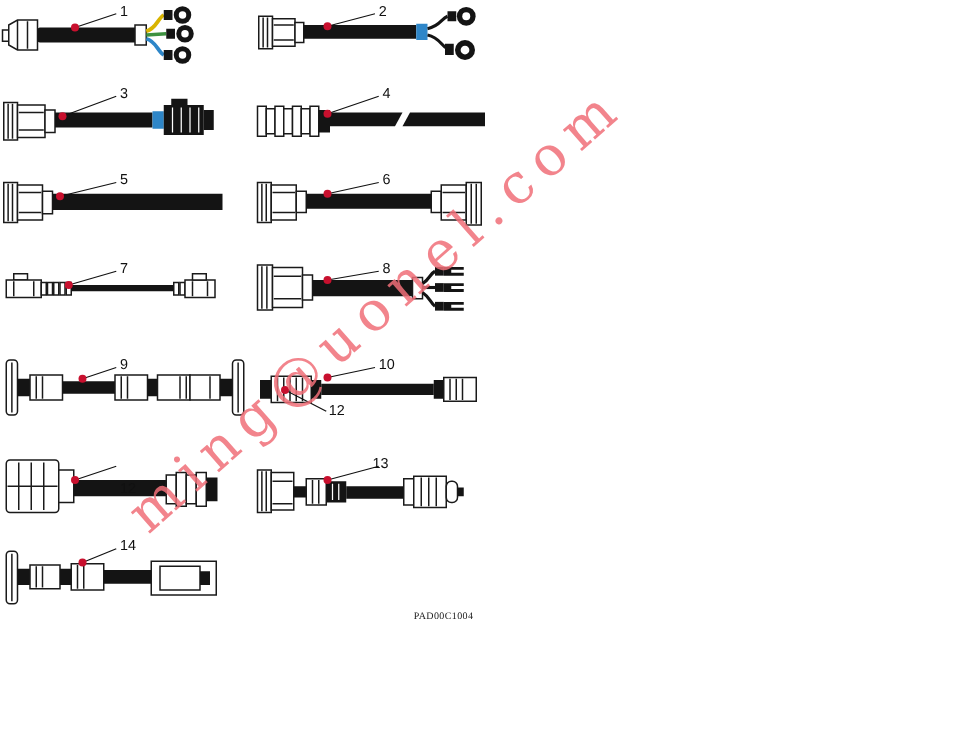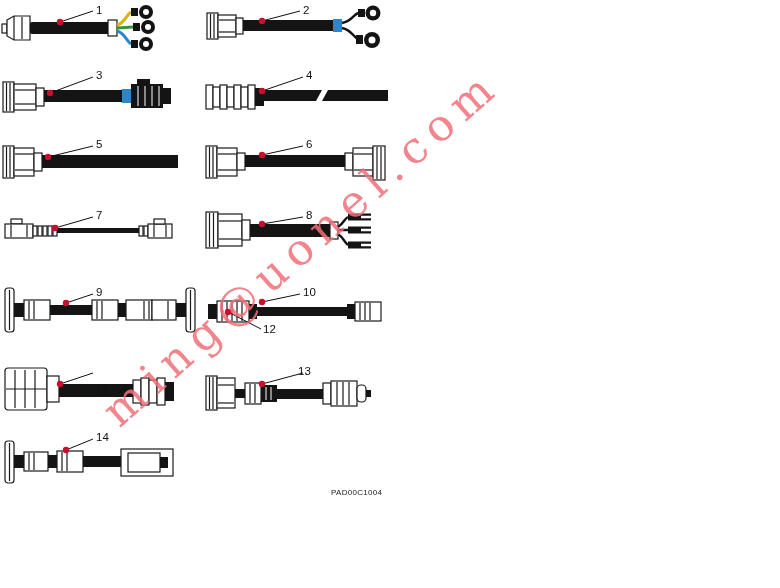--- a/index.html
+++ b/index.html
@@ -13,21 +13,21 @@
     font-family:"Liberation Sans",sans-serif;user-select:none;
   }
   .watermark{
     position:absolute;left:92px;top:398px;
     transform-origin:0 0;transform:rotate(-41.5deg);
     font-family:"DejaVu Serif",serif;font-size:44px;letter-spacing:9px;
     color:rgba(240,110,120,0.85);white-space:nowrap;pointer-events:none;
   }
   .figcode{
     position:absolute;left:331px;top:488px;font-size:8px;color:#222;
-    letter-spacing:.3px;font-family:Liberation Sans, sans-serif;
+    letter-spacing:.3px;font-family:Liberation Serif, serif;
   }
 </style>
 </head>
 <body>
 
 <div class="canvas">
 
 <svg class="art" width="780" height="588" viewBox="0 0 780 588" stroke="#1a1a1a" stroke-width="1.2" fill="none">
 
   <g>

